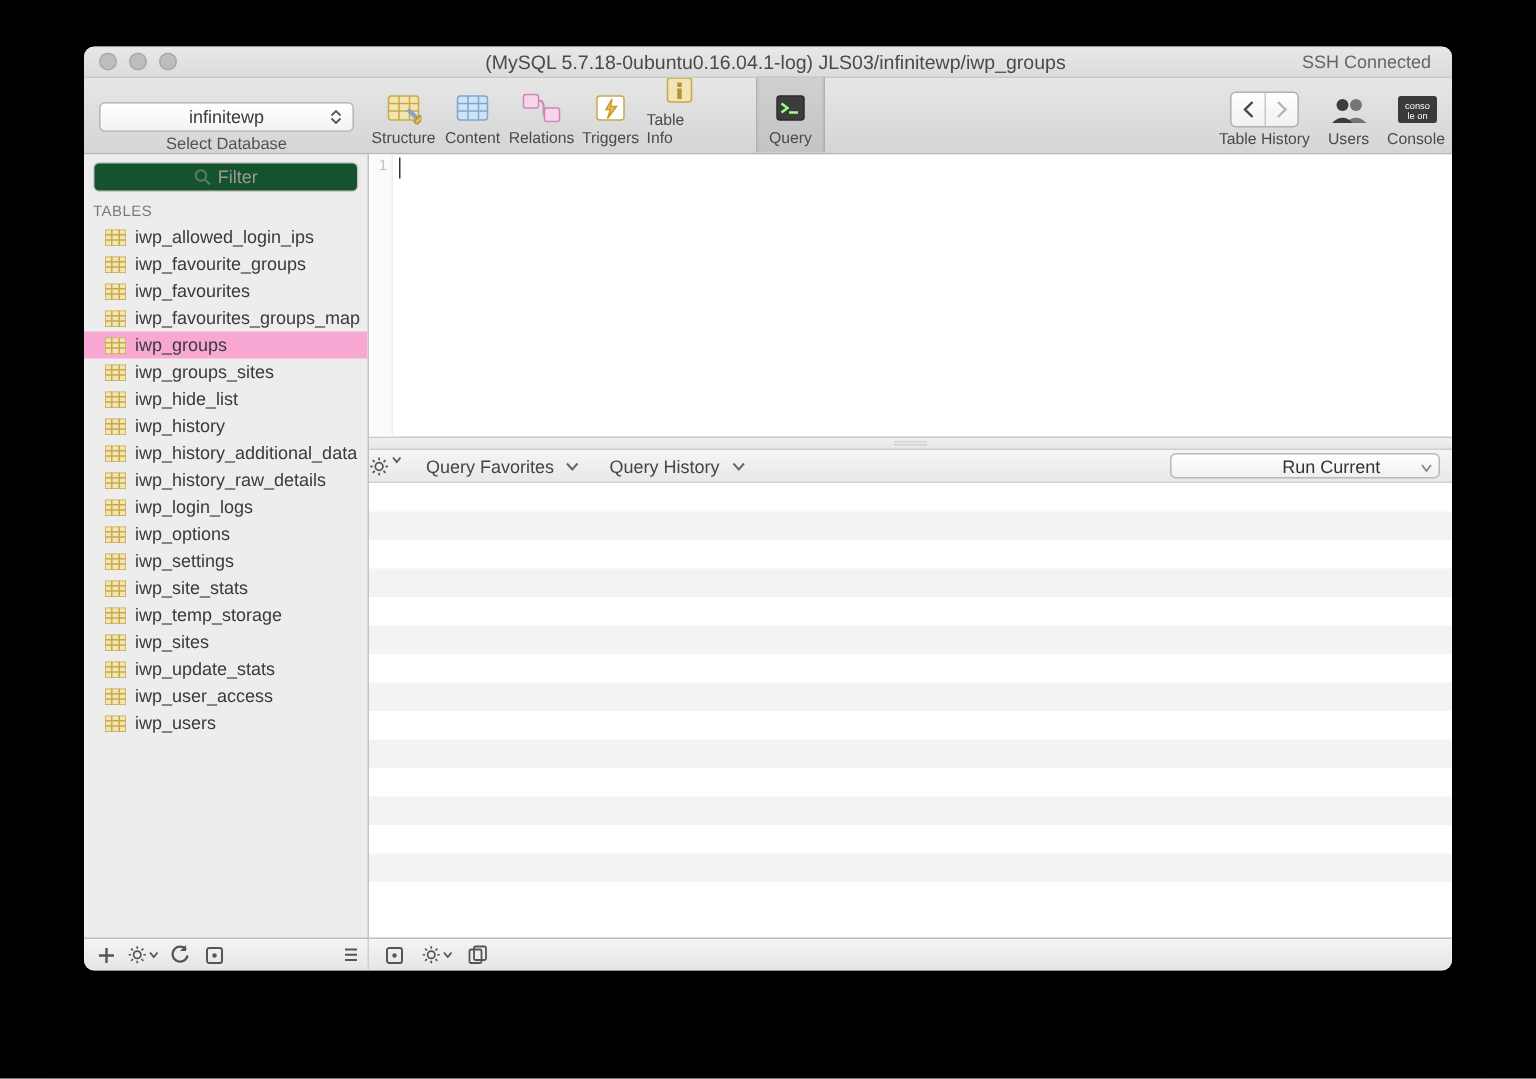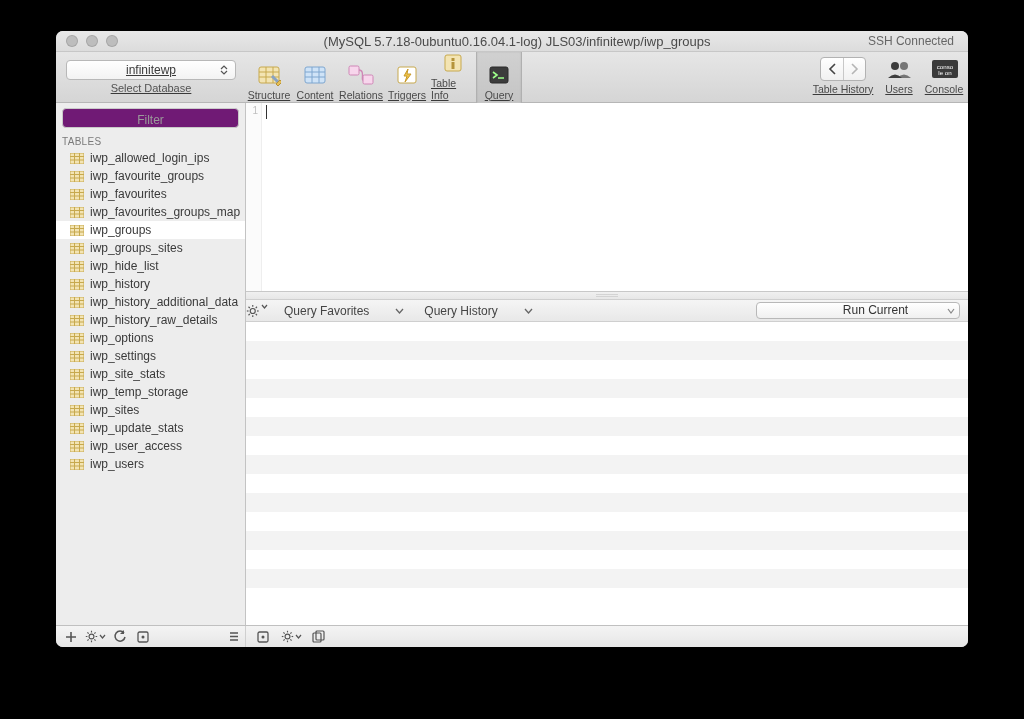--- a/index.html
+++ b/index.html
@@ -43,22 +43,21 @@
   }
   .ssh-status {
     margin-left: auto; margin-right: 14px; font-size: 12px; color: #666;
   }
   
   .toolbar {
     height: 51px;
     background: linear-gradient(#e6e6e6,#d5d5d5);
     border-bottom: 1px solid #b6b6b6;
     display: flex;
-    align-items: center;
-    text-decoration: underline;
+    align-items: flex-end;
   }
   .db-select-wrap {
     width: 190px;
     display: flex; flex-direction: column; align-items: center; justify-content: center;
   }
   .db-select {
     width: 170px; height: 20px;
     background: linear-gradient(#ffffff,#f3f3f3);
     border: 1px solid #b8b8b8; border-radius: 4px;
     display: flex; align-items: center; justify-content: center;
@@ -76,20 +75,21 @@
     width: 46px;
     display: flex; flex-direction: column; align-items: center; justify-content: flex-end;
     padding-bottom: 3px;
     gap: 2px;
     border: 1px solid transparent;
   }
   .tb-btn.active {
     background: linear-gradient(#d1d1d1,#c4c4c4);
     border-left: 1px solid #b0b0b0; border-right: 1px solid #b0b0b0;
     box-shadow: inset 0 1px 2px rgba(0,0,0,0.12);
+    margin-left: 28px;
   }
   .tb-btn .ico { width: 28px; height: 24px; display:flex; align-items:center; justify-content:center; }
   .tb-btn .lbl { font-size: 10.5px; color: #4a4a4a; }
   .tb-spacer { flex: 1; }
   .nav-wrap { display:flex; flex-direction:column; align-items:center; justify-content:flex-end; padding-bottom:3px; width:70px;}
   .nav-pair {
     display:flex; height:24px; border:1px solid #b2b2b2; border-radius:4px; overflow:hidden;
     background: linear-gradient(#fff,#f1f1f1);
   }
   .nav-pair .nb { width:22px; display:flex; align-items:center; justify-content:center; color:#444;}
@@ -100,63 +100,63 @@
   
   .body { flex:1; display:flex; min-height:0; }
   .sidebar {
     width: 190px; background:#ededed; border-right:1px solid #c3c3c3;
     display:flex; flex-direction:column;
   }
   .filter-wrap { padding: 5px 6px 4px; }
   .filter {
     height: 20px; width:100%;
     border:1px solid #c9c9c9; border-radius:4px;
-    background:#701a75; display:flex; align-items:center; justify-content:center; gap:4px;
-    color:#9a9a9a; font-size:12px;flex-direction:column;
+    background:#14532d; display:flex; align-items:center; justify-content:center; gap:4px;
+    color:#9a9a9a; font-size:12px;
   }
   .filter svg { opacity: .55; }
   .section-label {
     font-size: 10px; color:#7a7a7a; letter-spacing:.3px;
     padding: 4px 6px 2px;
   }
   .tables { flex:1; overflow:auto; }
   .trow {
     display:flex; align-items:center; gap:6px;
     height:18px; padding: 0 4px 0 14px;
     font-size: 12px; color:#3a3a3a; white-space:nowrap;
   }
-  .trow.selected { background:#ffffff; }
+  .trow.selected { background:#f9a8d4; }
   .tico { width:14px; height:11px; flex:0 0 14px; }
   .main { flex:1; display:flex; flex-direction:column; min-width:0; }
   .editor {
     height: 189px; background:#fff; border-bottom:1px solid #c8c8c8;
     display:flex;
   }
   .gutter { width:16px; background:#fbfbfb; border-right:1px solid #eee; font-size:10px; color:#bfbfbf; text-align:right; padding:2px 3px 0 0; }
   .code { flex:1; padding:2px 4px; font-family: Menlo, Consolas, monospace; font-size:12px; position:relative;}
   .cursor { position:absolute; left:4px; top:2px; width:1px; height:14px; background:#333; }
   .grip {
     height:8px; background:linear-gradient(#f0f0f0,#e7e7e7); border-bottom:1px solid #cfcfcf;
     display:flex; align-items:center; justify-content:center;
   }
   .grip-dot { width:22px; height:3px; border-top:1px solid #c4c4c4; border-bottom:1px solid #c4c4c4; opacity:.6;}
   .querybar {
     height:22px; background:linear-gradient(#f5f5f5,#e8e8e8); border-bottom:1px solid #cfcfcf;
     display:flex; align-items:center; font-size:12px; color:#444;
   }
   .gear-mini { width:28px; display:flex; align-items:center; justify-content:center; color:#555; }
   .gear-mini svg{ width:14px;height:14px;}
-  .qb-btn { display:flex; align-items:center; gap:26px; padding:0 10px; }
+  .qb-btn { display:flex; align-items:center; gap:8px; padding:0 10px; }
   .chev-down { color:#666; }
   .qb-spacer { flex:1; }
   .run-btn {
-    width:204px; height:17px; margin-right:8px;
+    width:180px; height:17px; margin-right:8px;
     background:linear-gradient(#ffffff,#f0f0f0);
     border:1px solid #b8b8b8; border-radius:4px;
-    display:flex; align-items:flex-start; justify-content:center; position:relative;
+    display:flex; align-items:center; justify-content:center; position:relative;
     font-size:12px; color:#333;padding-left:35px;
   }
   .run-btn .rcaret { position:absolute; right:4px; color:#888;}
   .results {
     flex:1; background:#fff; overflow:hidden;
   }
   .results .row { height:19px; }
   .results .row:nth-child(even){ background:#f3f3f3; }
   .statusbar {
     height: 22px; border-top:1px solid #c0c0c0;
@@ -408,20 +408,26 @@
           <div class="trow">
             <svg class="tico">
               <use href="#i-table-mini"></use>
             </svg>
             <span>iwp_history_raw_details</span>
           </div>
           <div class="trow">
             <svg class="tico">
               <use href="#i-table-mini"></use>
             </svg>
+            <span>iwp_login_logs</span>
+          </div>
+          <div class="trow">
+            <svg class="tico">
+              <use href="#i-table-mini"></use>
+            </svg>
             <span>iwp_options</span>
           </div>
           <div class="trow">
             <svg class="tico">
               <use href="#i-table-mini"></use>
             </svg>
             <span>iwp_settings</span>
           </div>
           <div class="trow">
             <svg class="tico">

